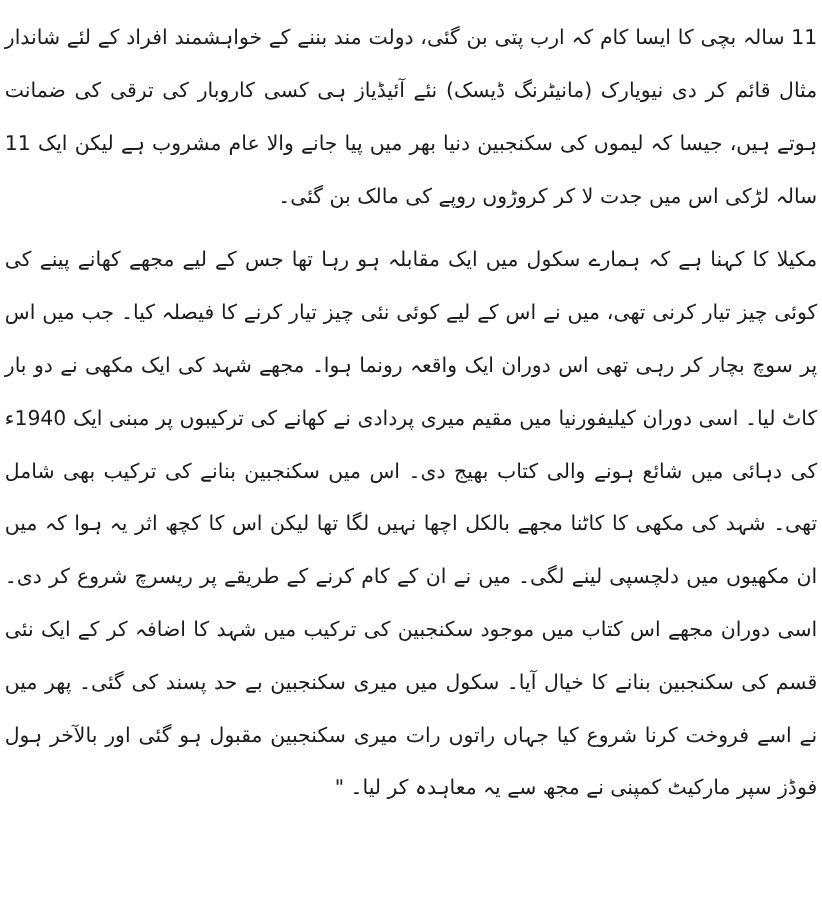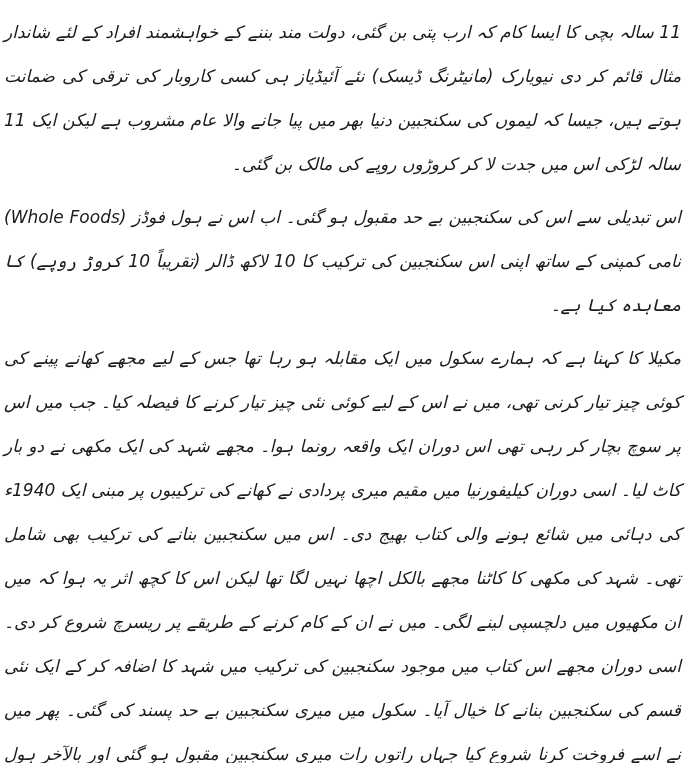--- a/index.html
+++ b/index.html
@@ -18,25 +18,23 @@
     padding: 10px 4px 0 4px;
     direction: rtl;
     text-align: justify;
     font-family: "DejaVu Sans", sans-serif;
     font-size: 17px;
     line-height: 44px;
     color: #1b1b1b;
   }
   .article p {
     margin: 0 0 9px 0;
-    font-style: italic;
     
   }
 </style>
 </head>
 <body>
 
 <div class="article">
   <p>11 سالہ بچی کا ایسا کام کہ ارب پتی بن گئی، دولت مند بننے کے خواہشمند افراد کے لئے شاندار مثال قائم کر دی نیویارک (مانیٹرنگ ڈیسک) نئے آئیڈیاز ہی کسی کاروبار کی ترقی کی ضمانت ہوتے ہیں، جیسا کہ لیموں کی سکنجبین دنیا بھر میں پیا جانے والا عام مشروب ہے لیکن ایک 11 سالہ لڑکی اس میں جدت لا کر کروڑوں روپے کی مالک بن گئی۔</p>
-  <p>اس تبدیلی سے اس کی سکنجبین بے حد مقبول ہو گئی۔ اب اس نے ہول فوڈز (Whole Foods) نامی کمپنی کے ساتھ اپنی اس سکنجبین کی ترکیب کا 10 لاکھ ڈالر (تقریباً 10 کروڑ روپے) کا معاہدہ کیا ہے۔</p>
   <p>مکیلا کا کہنا ہے کہ ہمارے سکول میں ایک مقابلہ ہو رہا تھا جس کے لیے مجھے کھانے پینے کی کوئی چیز تیار کرنی تھی، میں نے اس کے لیے کوئی نئی چیز تیار کرنے کا فیصلہ کیا۔ جب میں اس پر سوچ بچار کر رہی تھی اس دوران ایک واقعہ رونما ہوا۔ مجھے شہد کی ایک مکھی نے دو بار کاٹ لیا۔ اسی دوران کیلیفورنیا میں مقیم میری پردادی نے کھانے کی ترکیبوں پر مبنی ایک 1940ء کی دہائی میں شائع ہونے والی کتاب بھیج دی۔ اس میں سکنجبین بنانے کی ترکیب بھی شامل تھی۔ شہد کی مکھی کا کاٹنا مجھے بالکل اچھا نہیں لگا تھا لیکن اس کا کچھ اثر یہ ہوا کہ میں ان مکھیوں میں دلچسپی لینے لگی۔ میں نے ان کے کام کرنے کے طریقے پر ریسرچ شروع کر دی۔ اسی دوران مجھے اس کتاب میں موجود سکنجبین کی ترکیب میں شہد کا اضافہ کر کے ایک نئی قسم کی سکنجبین بنانے کا خیال آیا۔ سکول میں میری سکنجبین بے حد پسند کی گئی۔ پھر میں نے اسے فروخت کرنا شروع کیا جہاں راتوں رات میری سکنجبین مقبول ہو گئی اور بالآخر ہول فوڈز سپر مارکیٹ کمپنی نے مجھ سے یہ معاہدہ کر لیا۔ "</p>
 
 </div>
 
 </body></html>

